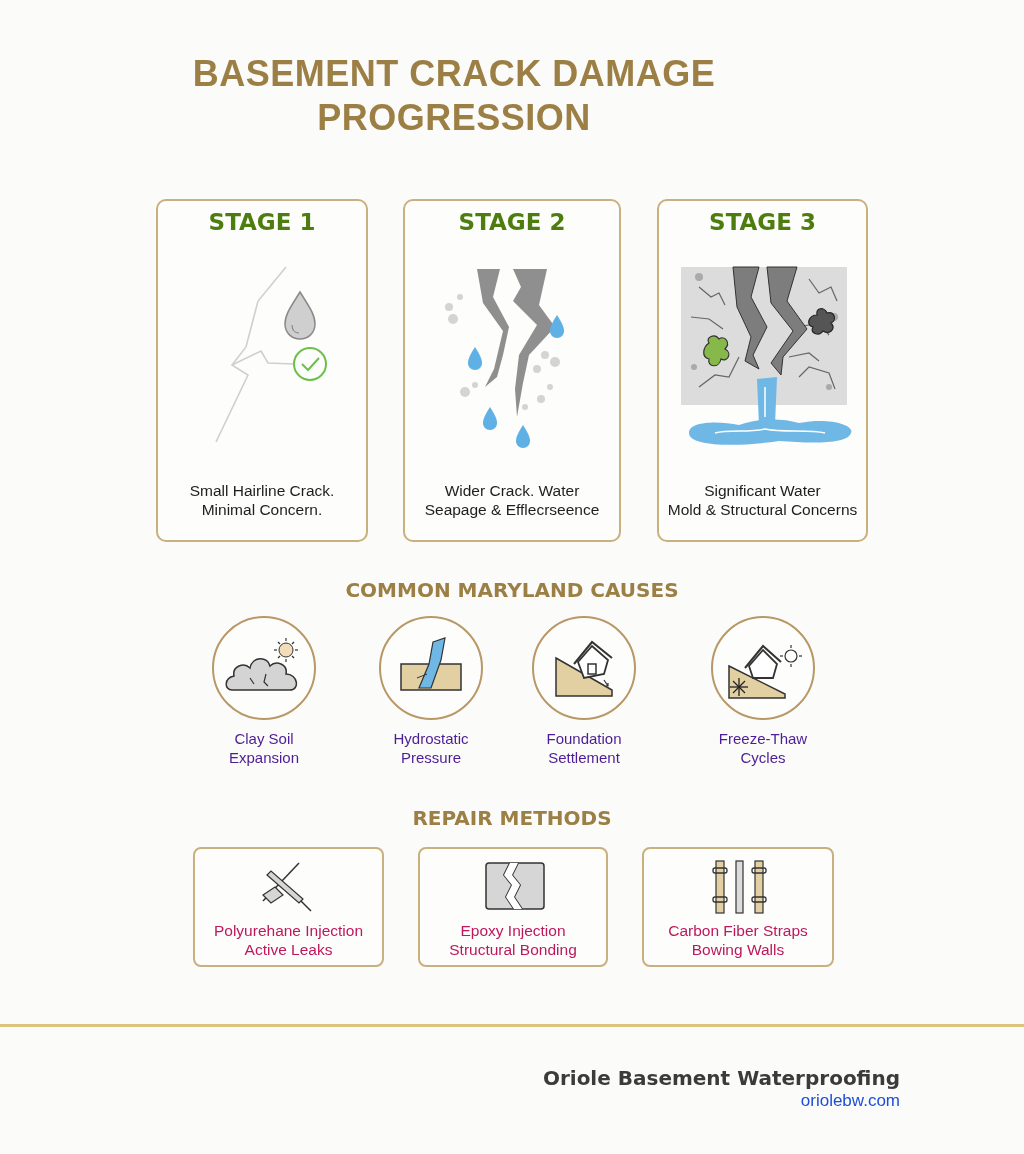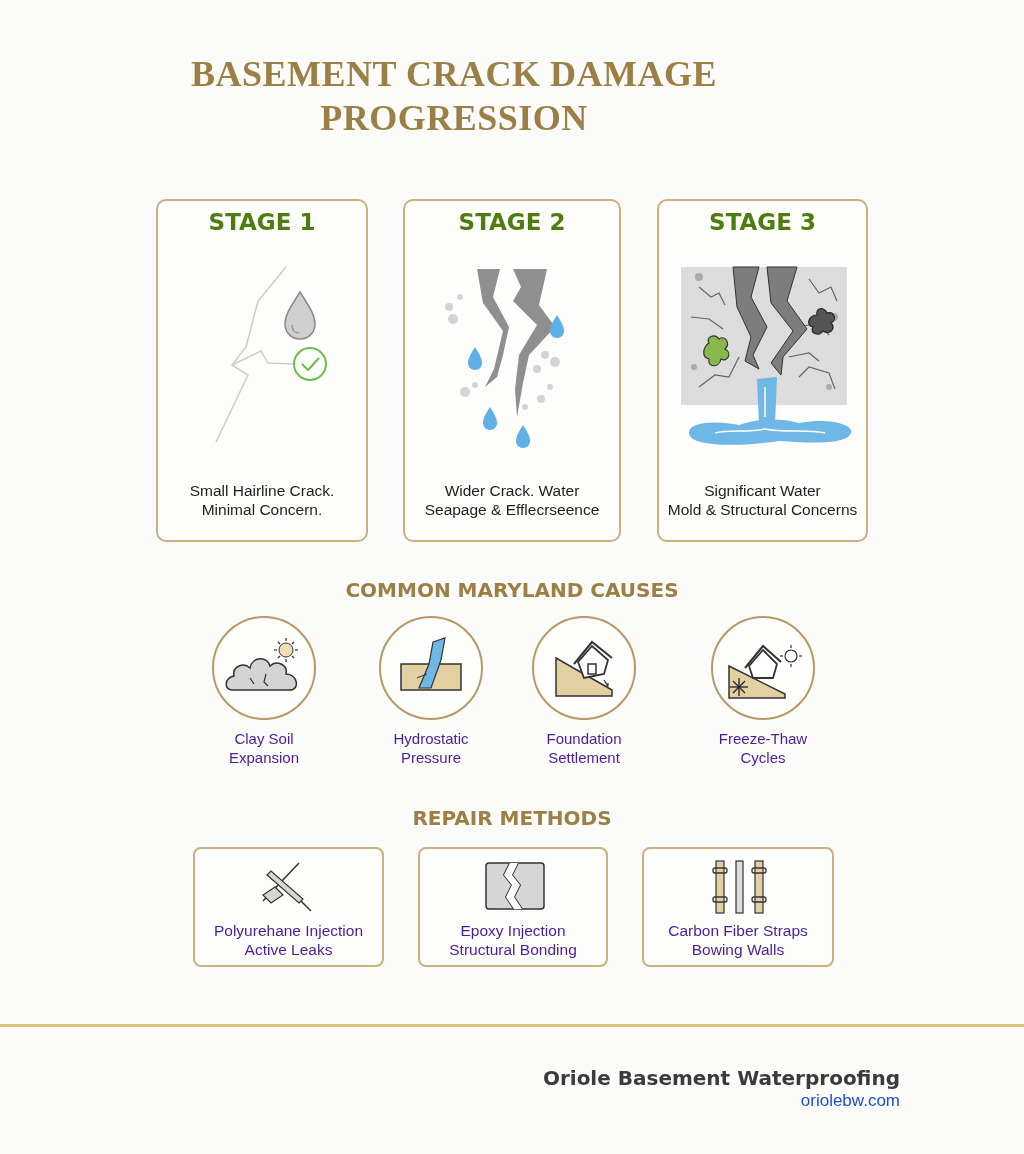--- a/index.html
+++ b/index.html
@@ -6,21 +6,21 @@
   body {
     width: 1024px; height: 1154px;
     background: #fbfbfa;
     font-family: "Liberation Sans", sans-serif;
     position: relative; overflow: hidden;
     color: #222;
   }
   .title {
     position: absolute; left: 0; top: 52px; width: 908px;
     text-align: center;
-    font-family: Liberation Serif, serif;
+    font-family: Liberation Sans, sans-serif;
     font-weight: bold; font-size: 36px; line-height: 44px;
     color: #9c7f44; letter-spacing: 0.5px;
   }
   .card {
     position: absolute; top: 199px; height: 343px;
     border: 2px solid #c9b07e; border-radius: 10px;
     background: #fdfdfc; box-sizing: border-box;
   }
   .card .stage {
     position: absolute; top: 8px; left: 0; width: 100%;
@@ -50,21 +50,21 @@
     width: 160px; margin-left: -28px;
   }
   .method {
     position: absolute; top: 847px; height: 120px;
     border: 2px solid #c9b07e; border-radius: 8px;
     background: #fdfdfc; box-sizing: border-box;
   }
   .method svg { position: absolute; left: 0; top: 6px; }
   .method .desc {
     position: absolute; top: 72px; left: 0; width: 100%;
-    text-align: center; font-size: 15.5px; line-height: 19px; color: #4c1d95;
+    text-align: center; font-size: 15.5px; line-height: 19px; color: #be185d;
   }
   .divider {
     position: absolute; left: 0; top: 1024px; width: 1024px; height: 3px;
     background: #dcc37f;
   }
   .footer-brand {
     position: absolute; right: 124px; top: 1066px;
     font-family: "DejaVu Sans", sans-serif; font-weight: bold;
     font-size: 20px; color: #3b3b3b; text-align: right;
   }

